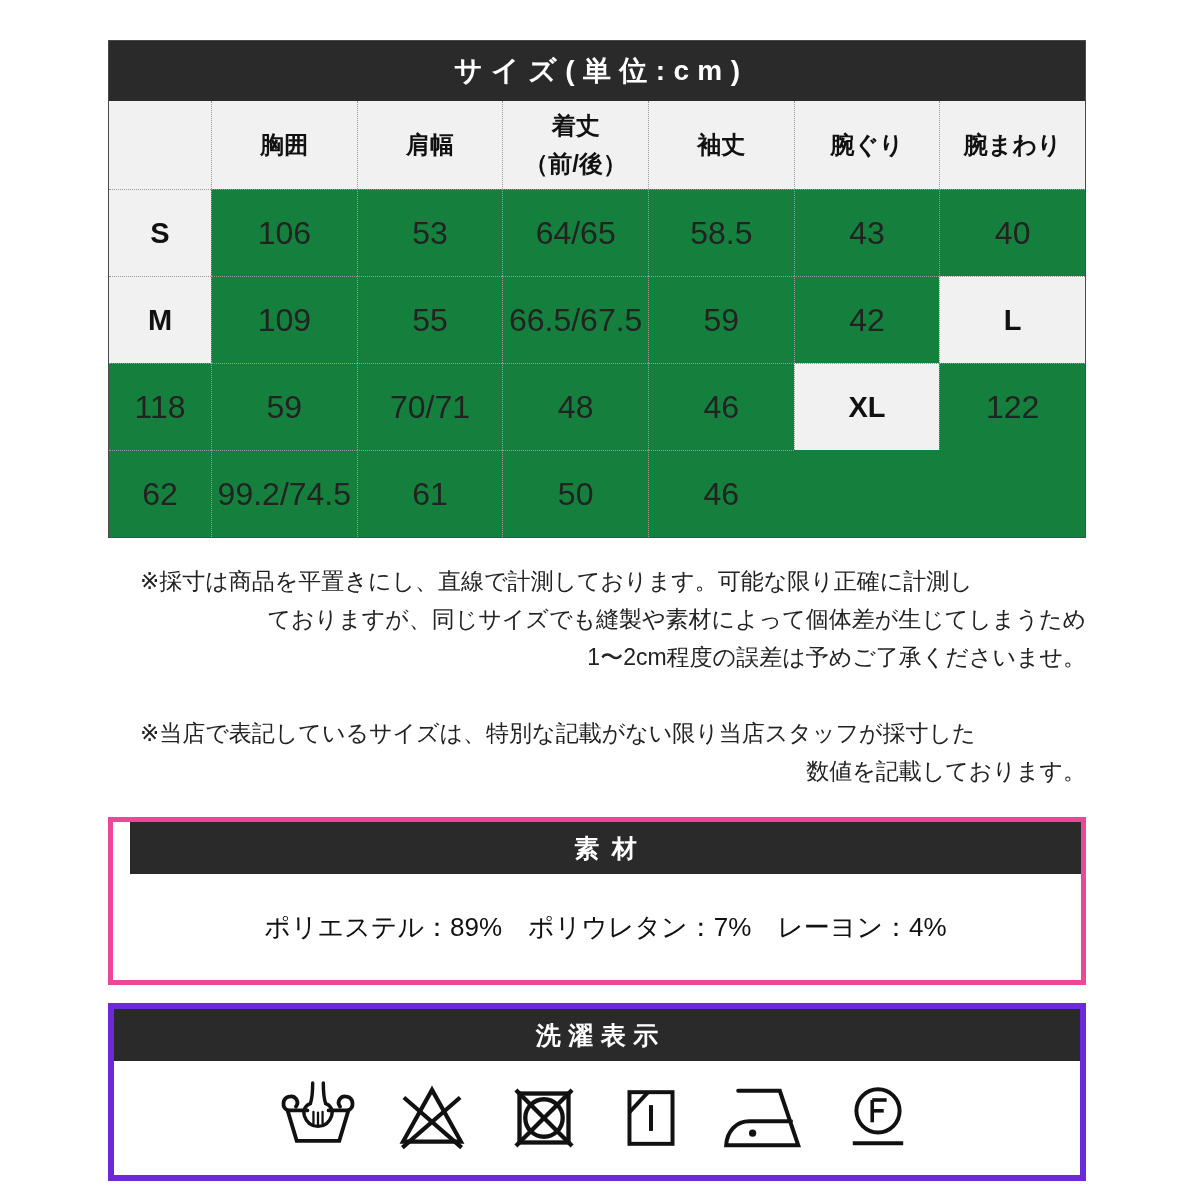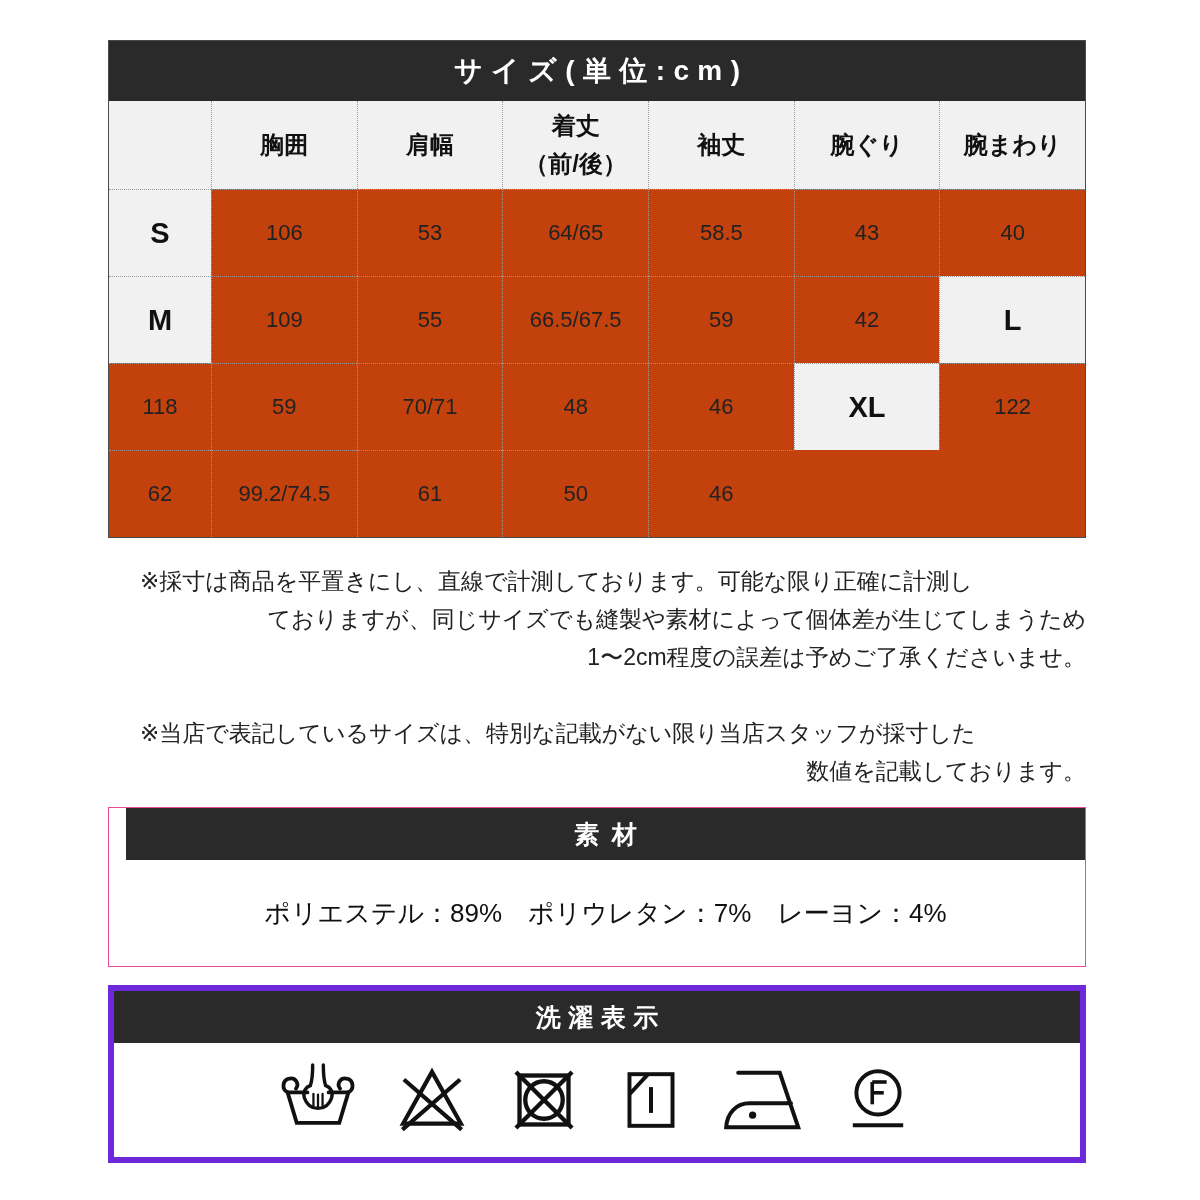--- a/index.html
+++ b/index.html
@@ -13,40 +13,40 @@
 
   
   .bar{
     background:#2a2a2a;color:#fff;font-weight:bold;
     display:flex;align-items:center;justify-content:center;
   }
 
   
   .size-box{border:1px solid #4a4a4a;}
   .size-title-bar{height:60px;font-size:28px;letter-spacing:.3em;text-indent:.3em;}
-  .tbl-grid{display:grid;grid-template-columns:102px repeat(6,1fr);background:#c2410c;}
+  .tbl-grid{display:grid;grid-template-columns:102px repeat(6,1fr);background:#15803d;}
   .cell{
     display:flex;flex-direction:column;align-items:center;justify-content:center;
     border-left:1px dotted #999;border-top:1px dotted #999;
-    font-size:22px;color:#222;text-align:center;
+    font-size:32px;color:#222;text-align:center;
   }
   .tbl-grid > .cell:nth-child(-n+7){border-top:none;}
   .tbl-grid > .cell:nth-child(7n+1){border-left:none;}
   .hcell{height:88px;background:#f1f1f1;font-weight:bold;font-size:24px;line-height:1.6;color:#111;}
   .dcell{height:86px;}
   .lcell{height:86px;background:#f1f1f1;font-weight:bold;font-size:29px;color:#111;}
 
   
   .notes{margin-top:24px;margin-left:32px;}
   .note + .note{margin-top:38px;}
   .note-line{font-size:23px;line-height:38px;color:#222;white-space:nowrap;}
   .note-line.cont{padding-left:25px;text-align:right;}
 
   
-  .material-box{border:1px solid #ec4899;margin-top:17px;padding-left:17px;}
+  .material-box{border:5px solid #ec4899;margin-top:27px;padding-left:17px;}
   .sub-bar{height:52px;font-size:25px;}
   .ls-wide{letter-spacing:.5em;text-indent:.5em;}
   .ls-mid{letter-spacing:.3em;text-indent:.3em;}
   .material-body{
     height:106px;display:flex;align-items:center;justify-content:center;
     font-size:26px;color:#111;
   }
 
   
   .care-box{border:6px solid #6d28d9;margin-top:18px;}

